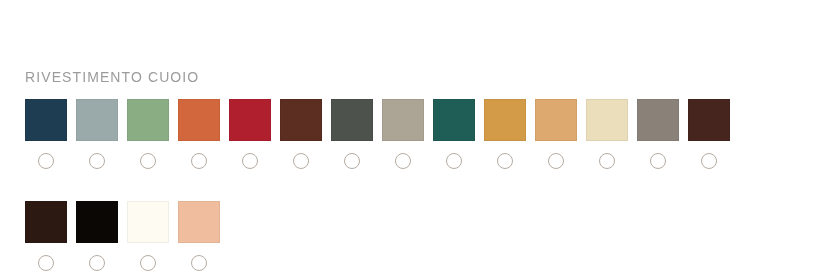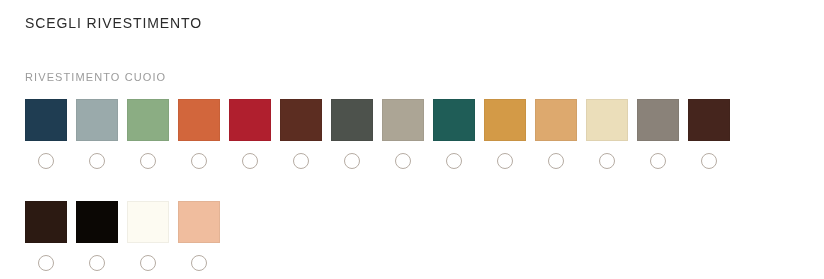--- a/index.html
+++ b/index.html
@@ -34,21 +34,21 @@
     letter-spacing: 0.9px;
     color: #2b2b2b;
     text-transform: uppercase;
     white-space: nowrap;
   }
 
   .group-label {
     position: absolute;
     left: 25px;
     top: 70px;
-    font-size: 11px;
+    font-size: 14px;
     line-height: 14px;
     letter-spacing: 1.1px;
     color: #9b9b9b;
     text-transform: uppercase;
     white-space: nowrap;
   }
 
   .swatch-area {
     position: absolute;
     left: 25px;
@@ -94,21 +94,20 @@
     background: #ffffff;
     box-sizing: border-box;
     display: block;
   }
 </style>
 </head>
 <body>
 
 <div class="panel">
 
-  <div class="section-title">SCEGLI RIVESTIMENTO</div>
 
   <div class="group-label">RIVESTIMENTO CUOIO</div>
 
   <div class="swatch-area">
       <div class="swatch-row">
         <button class="swatch-cell" type="button">
           <span class="swatch-chip" style="background-color: rgb(31, 61, 82);"></span>
           <span class="swatch-radio"></span>
         </button>
         <button class="swatch-cell" type="button">

